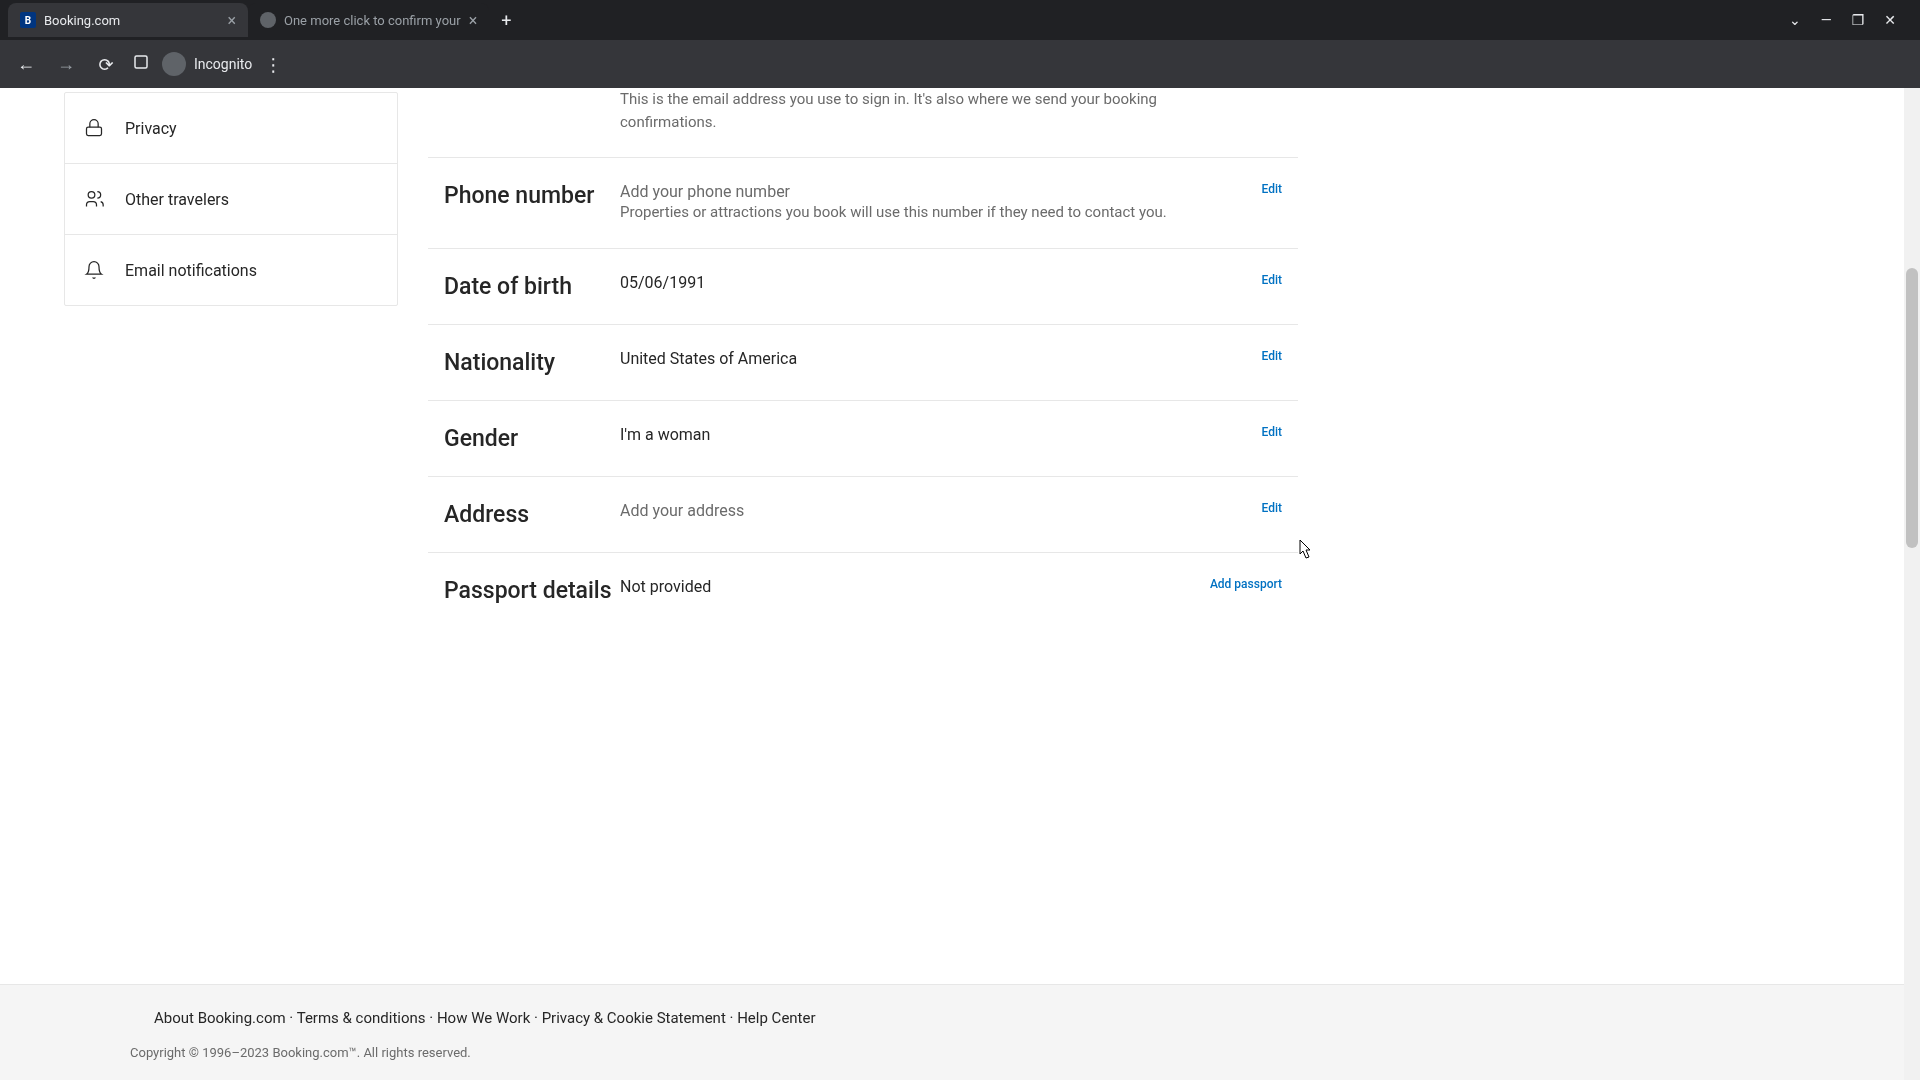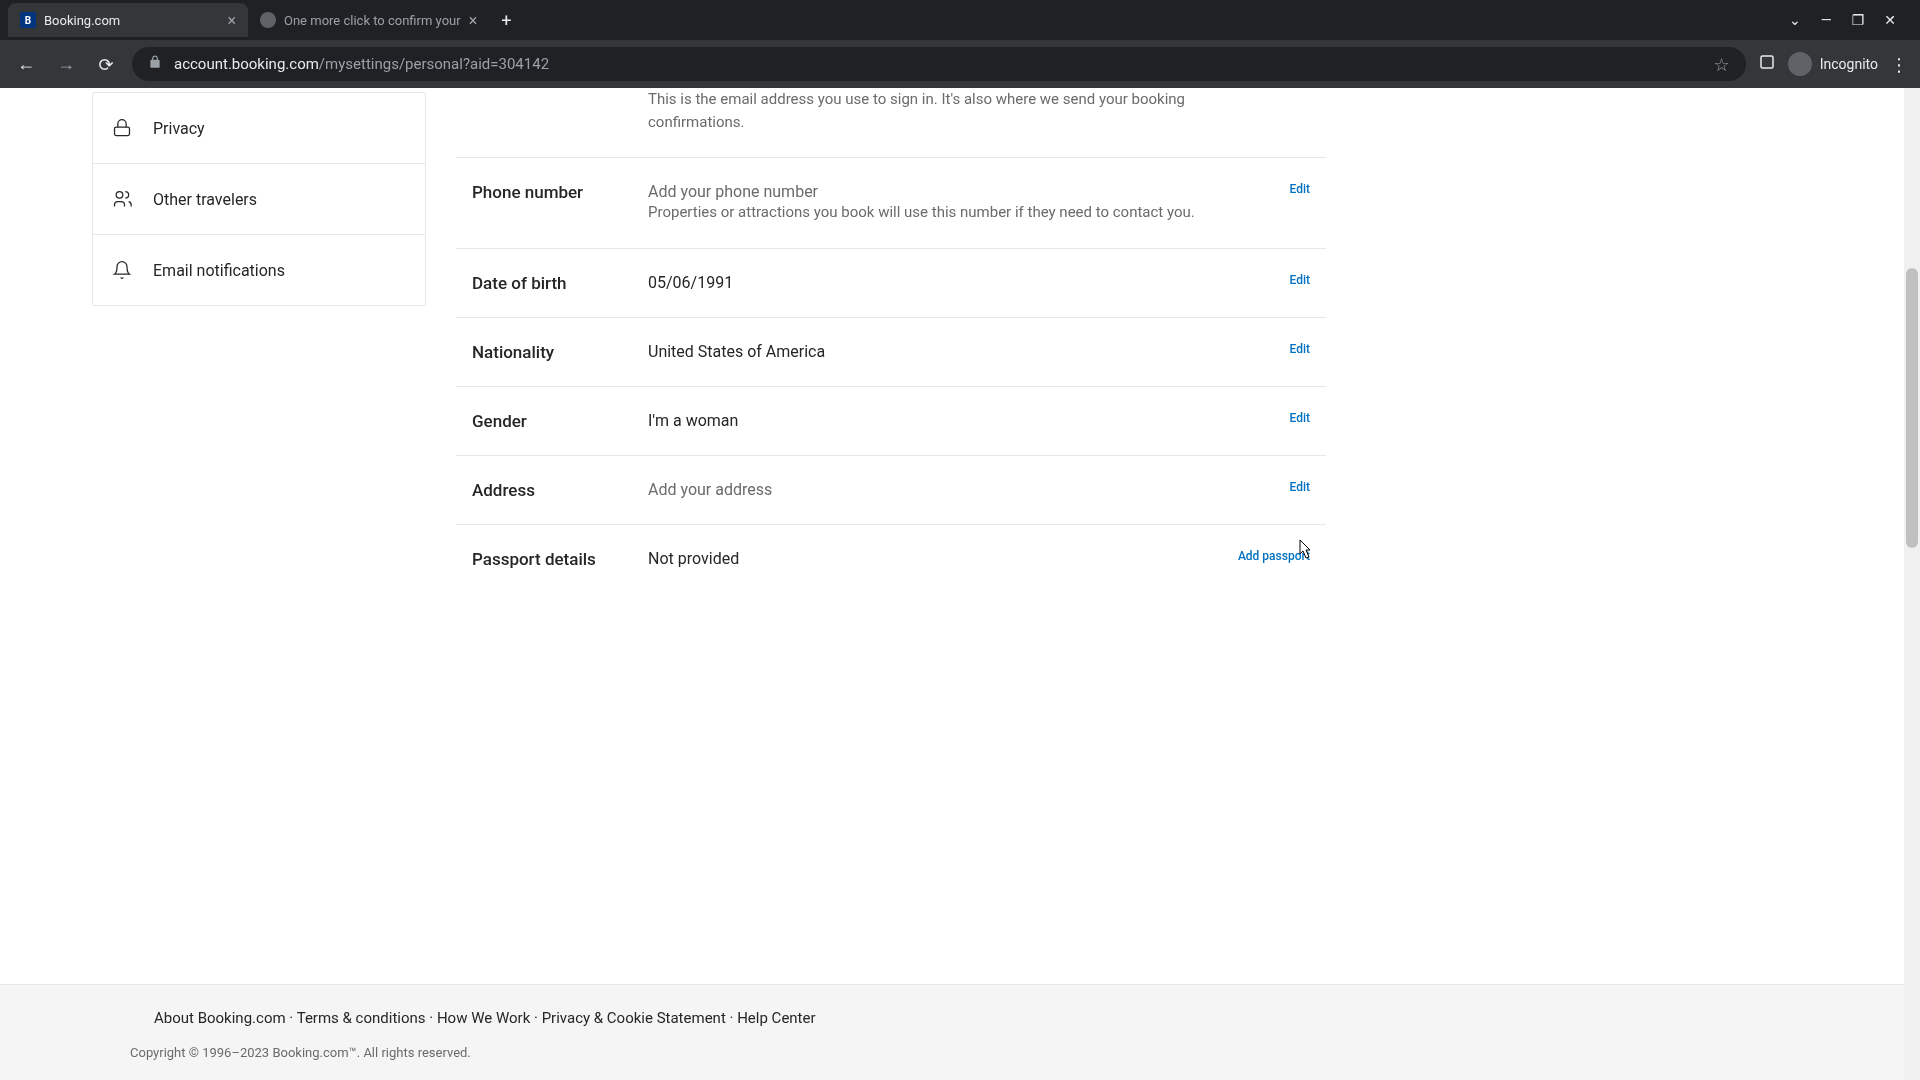--- a/index.html
+++ b/index.html
@@ -142,21 +142,21 @@
       border-radius: 50%;
     }
     .page-content {
       display: flex;
       background: #fff;
       height: calc(100vh - 88px);
       position: relative;
     }
     .sidebar {
       width: 334px;
-      margin-left: 92px;
+      margin-left: 64px;
       margin-top: 4px;
       border: 1px solid #e7e7e7;
       border-radius: 2px;
       align-self: flex-start;
     }
     .sidebar-item {
       display: flex;
       align-items: center;
       padding: 24px 18px;
       gap: 20px;
@@ -184,21 +184,21 @@
       display: flex;
       padding: 24px 16px;
       border-bottom: 1px solid #e7e7e7;
       align-items: flex-start;
     }
     .detail-row.no-border-top {
       padding-top: 0;
     }
     .detail-label {
       width: 176px;
-      font-size: 17px;
+      font-size: 23px;
       font-weight: 500;
       color: #262626;
       flex-shrink: 0;
     }
     .detail-value {
       flex: 1;
       font-size: 16px;
       color: #262626;
     }
     .detail-value .placeholder {
@@ -288,31 +288,20 @@
       <span>⌄</span>
       <span>—</span>
       <span>❐</span>
       <span>✕</span>
     </div>
   </div>
   <div class="address-bar-row">
     <span class="nav-btn active">←</span>
     <span class="nav-btn">→</span>
     <span class="nav-btn active">⟳</span>
-    <div class="address-bar">
-      <span>
-        <svg width="14" height="14" viewBox="0 0 24 24" fill="#9aa0a6">
-            <path d="M18 8h-1V6c0-2.76-2.24-5-5-5S7 3.24 7 6v2H6c-1.1 0-2 .9-2 2v10c0 1.1.9 2 2 2h12c1.1 0 2-.9 2-2V10c0-1.1-.9-2-2-2zM9 6c0-1.66 1.34-3 3-3s3 1.34 3 3v2H9V6z"></path>
-          </svg>
-      </span>
-      <span><span class="url-text">account.booking.com</span><span class="url-path">/mysettings/personal?aid=304142</span></span>
-      <div class="address-actions">
-        <span style="color:#9aa0a6;font-size:18px;">☆</span>
-      </div>
-    </div>
     <span style="color:#e8eaed;">
       <svg width="18" height="18" viewBox="0 0 24 24" fill="#e8eaed">
           <rect x="4" y="4" width="16" height="16" rx="2" fill="none" stroke="#e8eaed" stroke-width="2"></rect>
         </svg>
     </span>
     <div class="incognito-badge">
       <div class="incognito-icon"></div>
       <span>Incognito</span>
     </div>
     <span style="color:#e8eaed;font-size:18px;">⋮</span>

